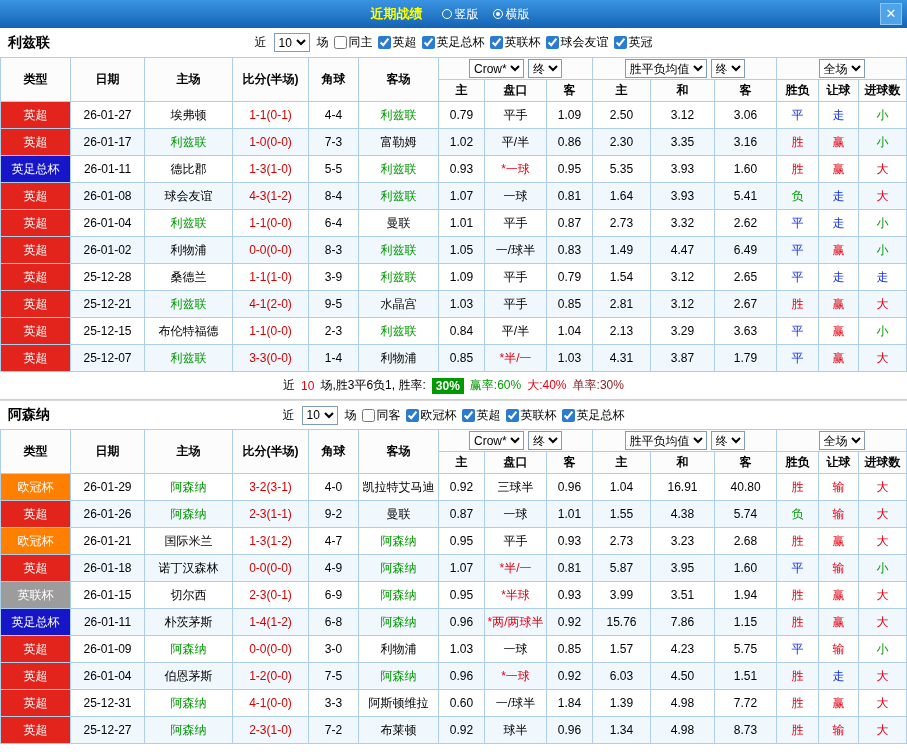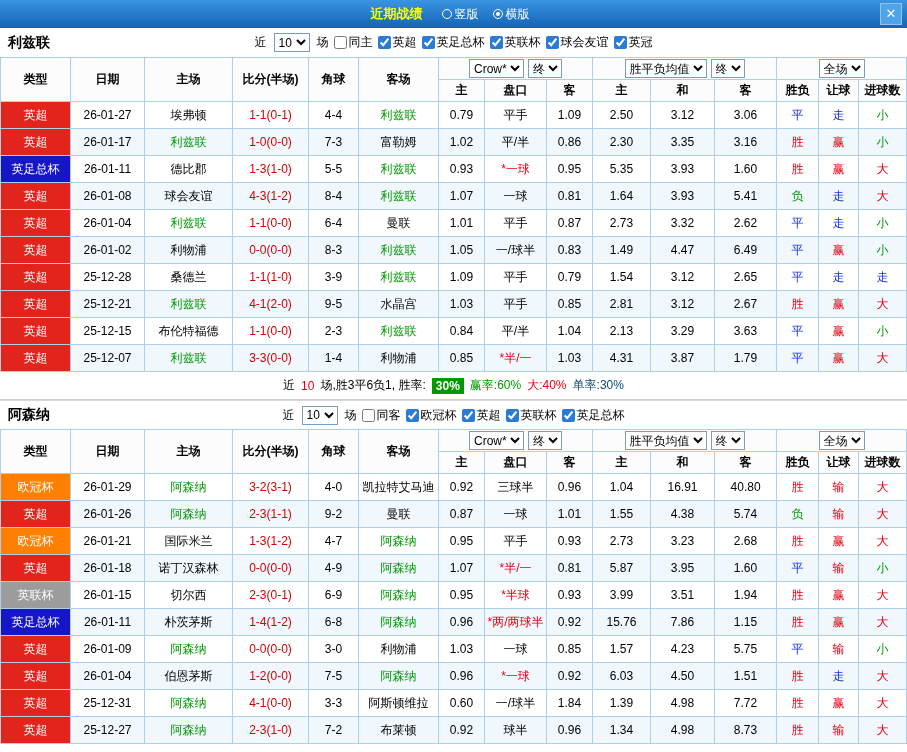--- a/index.html
+++ b/index.html
@@ -306,21 +306,21 @@
         </tr>
       </tbody>
     </table>
     <div class="summary">
       <span style="color:#000000">近</span>
       <span style="color:#e60012">10</span>
       <span style="color:#000000">场,胜3平6负1, 胜率:</span>
       <span class="badge">30%</span>
       <span style="color:#009900">赢率:60%</span>
       <span style="color:#e60012">大:40%</span>
-      <span style="color:#0c4a6e">单率:30%</span>
+      <span style="color:#7f1d1d">单率:30%</span>
     </div>
     <div class="filter-row second">
       <span class="team-name">阿森纳</span>
       <div class="filters">
         <span>近</span>
         <select><option>10</option></select>
         <span>场</span>
         <label>
           <input type="checkbox" style="">
           <span>同客</span>

